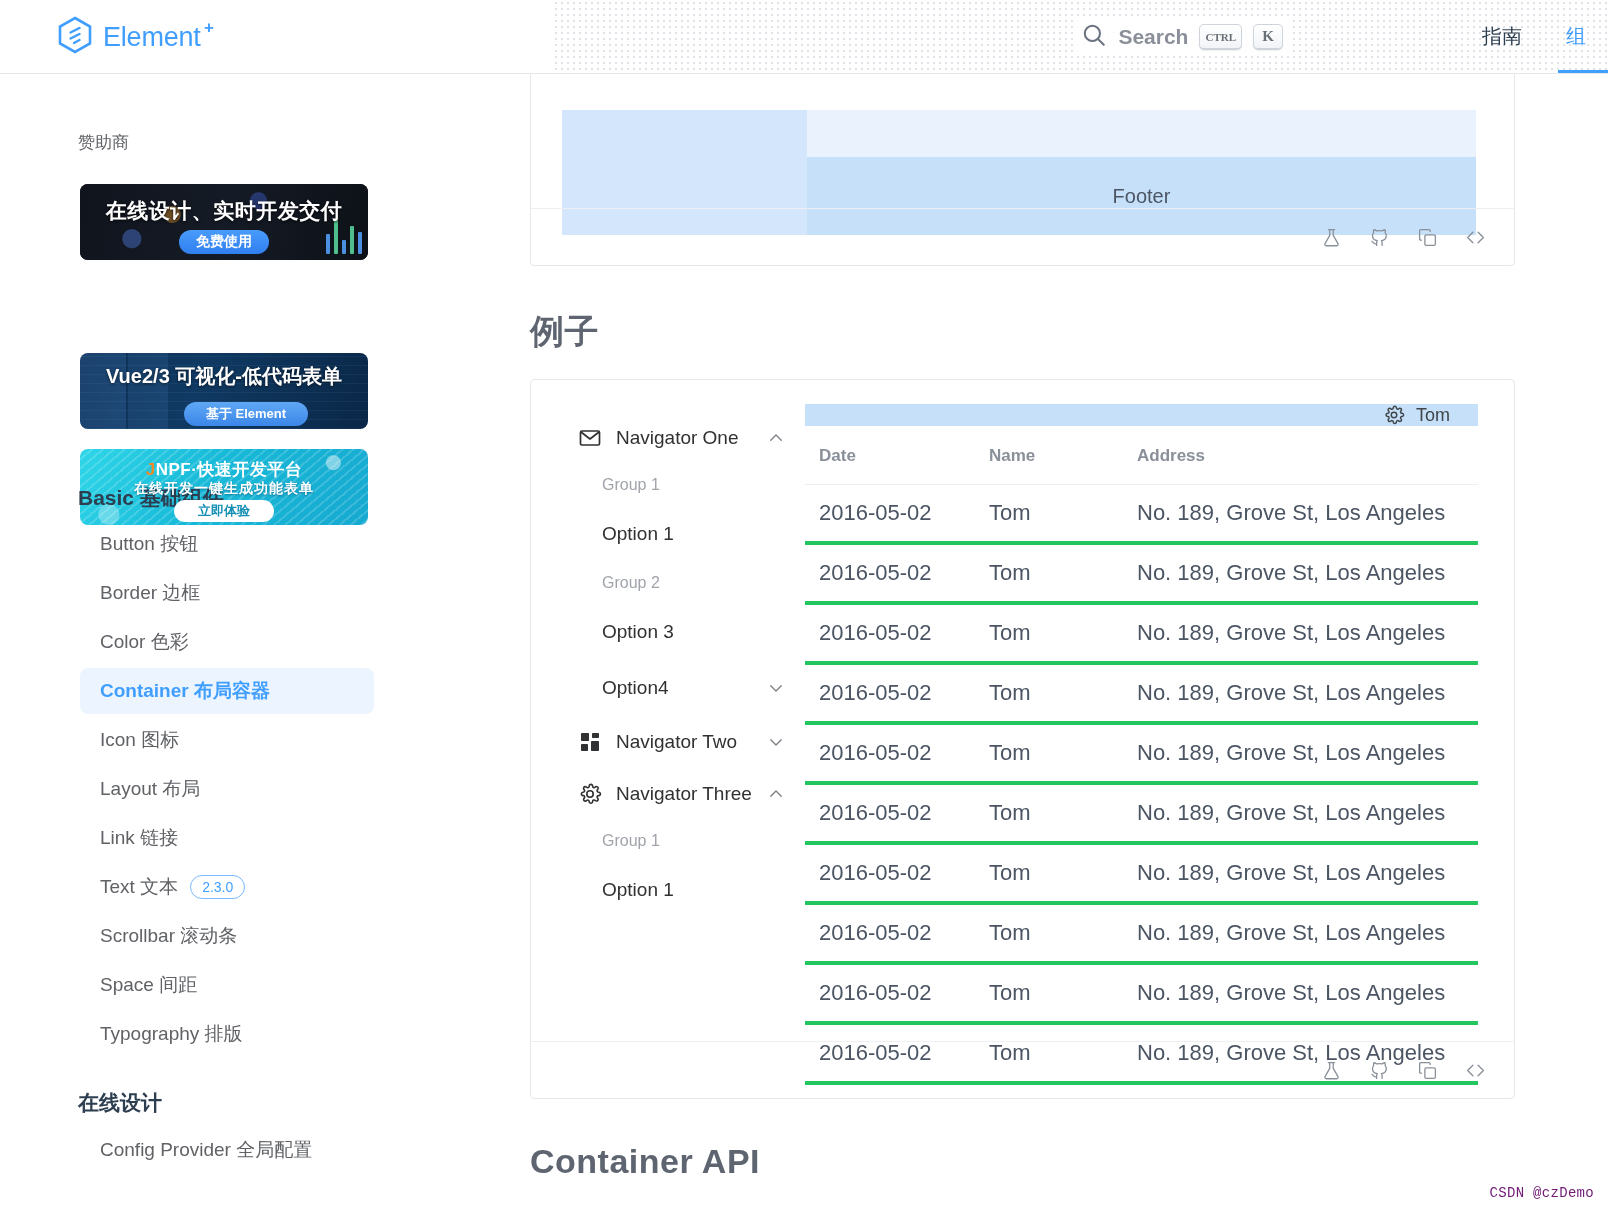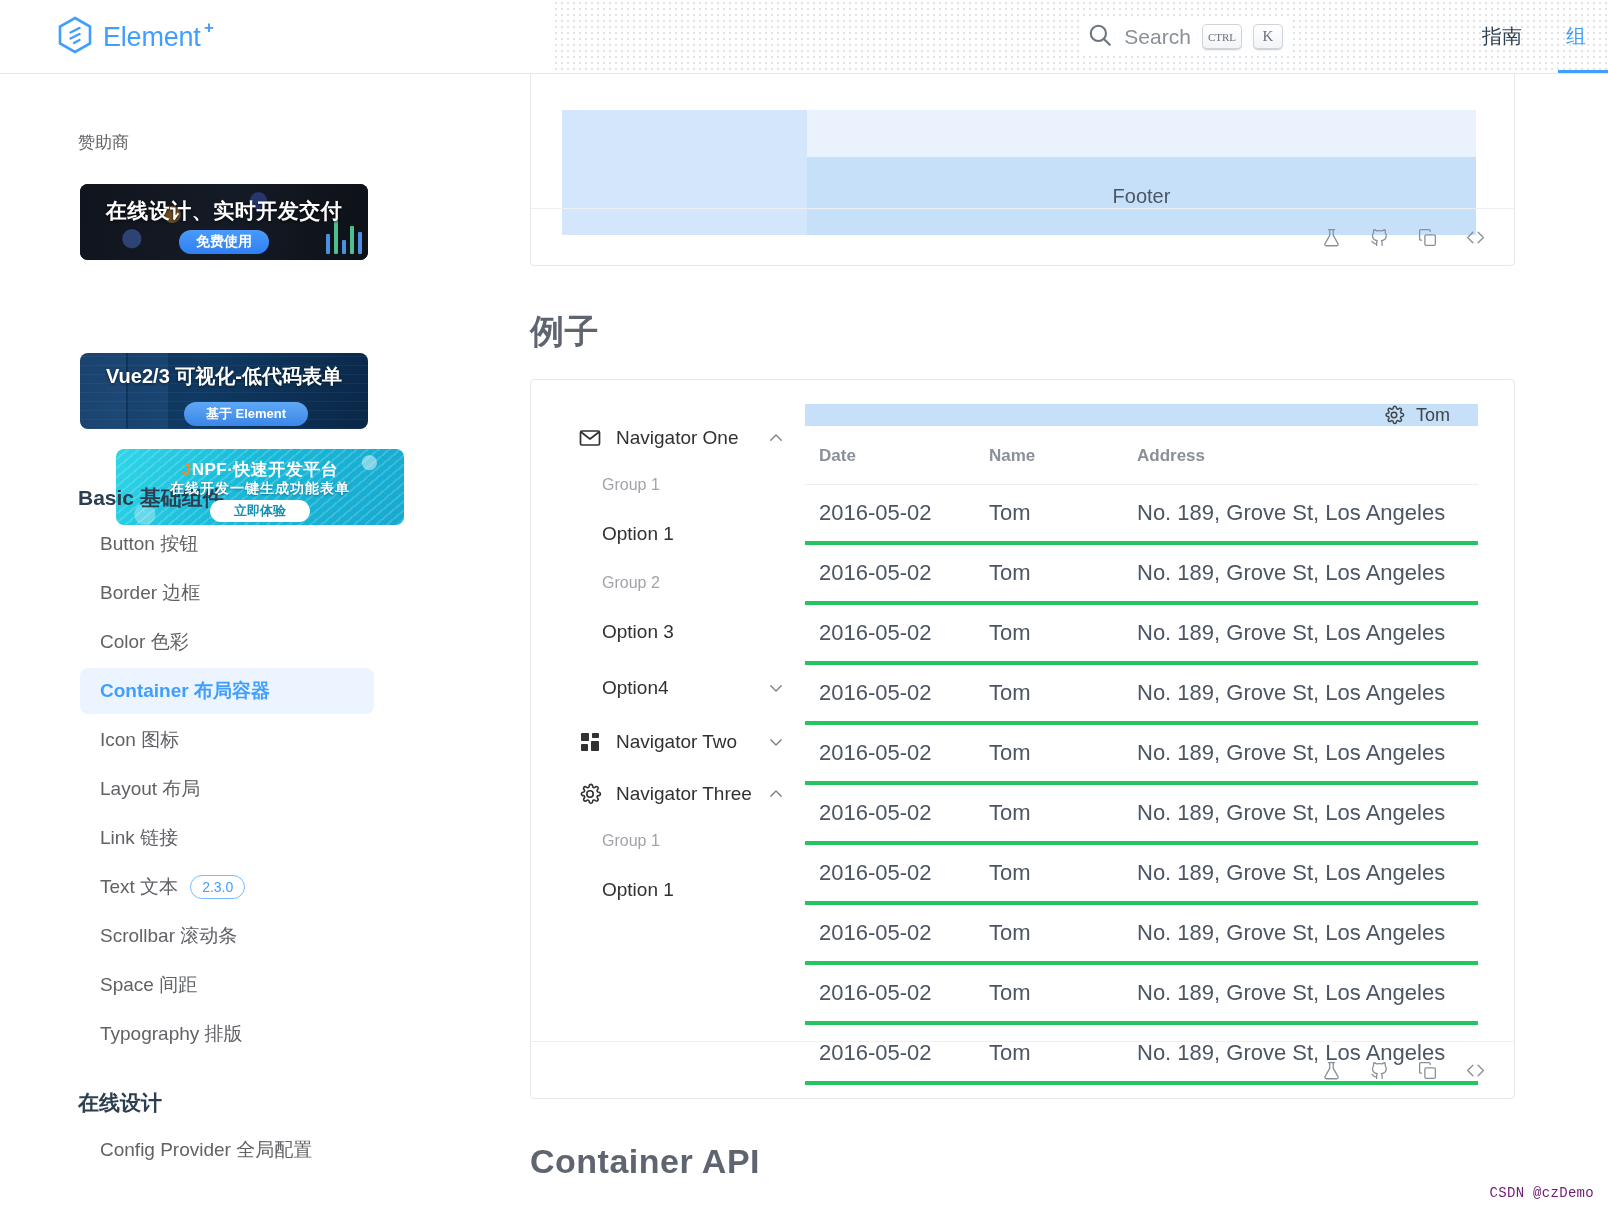--- a/index.html
+++ b/index.html
@@ -41,20 +41,21 @@
     position: absolute; top: -4px; right: -13px;
     font-size: 17px; font-weight: 600;
   }
 
   .search-box {
     position: absolute; right: 319px; top: 20px;
     display: flex; align-items: center; gap: 11px;
     background: rgba(255,255,255,0.9);
     padding: 2px 6px;
     cursor: pointer;
+    font-weight: bold;
   }
   .search-label { font-size: 21px; color: #8a8f99; }
   .kbd {
     display: inline-flex; align-items: center; justify-content: center;
     min-width: 30px; height: 26px;
     border: 1px solid #cfd4da;
     border-bottom-width: 2px;
     border-radius: 5px;
     background: linear-gradient(180deg,#ffffff,#f2f4f7);
     font-size: 11px; color: #6a7078;
@@ -139,21 +140,21 @@
   .ad2-head {
     font-size: 20px; font-weight: 700; color: #ffffff;
     text-shadow: 0 1px 3px rgba(0,0,0,0.6);
   }
   .ad-btn2 {
     display: inline-block; margin-top: 12px; margin-left: 44px;
     padding: 3px 22px; border-radius: 14px;
     font-size: 13px; font-weight: 700; color: #ffffff;
     background: linear-gradient(180deg,#5fa8f5,#3b86e8);
   }
-  .ad3 { top: 375px; background: linear-gradient(120deg,#2fd6e8 0%, #17b9d8 45%, #17a9d0 100%); margin-left: 36px; }
+  .ad3 { top: 375px; background: linear-gradient(120deg,#2fd6e8 0%, #17b9d8 45%, #17a9d0 100%); }
   .ad3::before {
     content:""; position:absolute; inset:0;
     background:
       radial-gradient(circle at 88% 18%, rgba(255,255,255,0.45) 0 7px, transparent 8px),
       radial-gradient(circle at 10% 86%, rgba(255,255,255,0.3) 0 10px, transparent 11px),
       repeating-linear-gradient(140deg, rgba(255,255,255,0.16) 0 2px, transparent 2px 7px);
   }
   .ad3-brand { font-size: 17px; font-weight: 800; color:#ffffff; letter-spacing:0.5px; }
   .ad3-brand .j { color:#f08a24; }
   .ad3-head {

